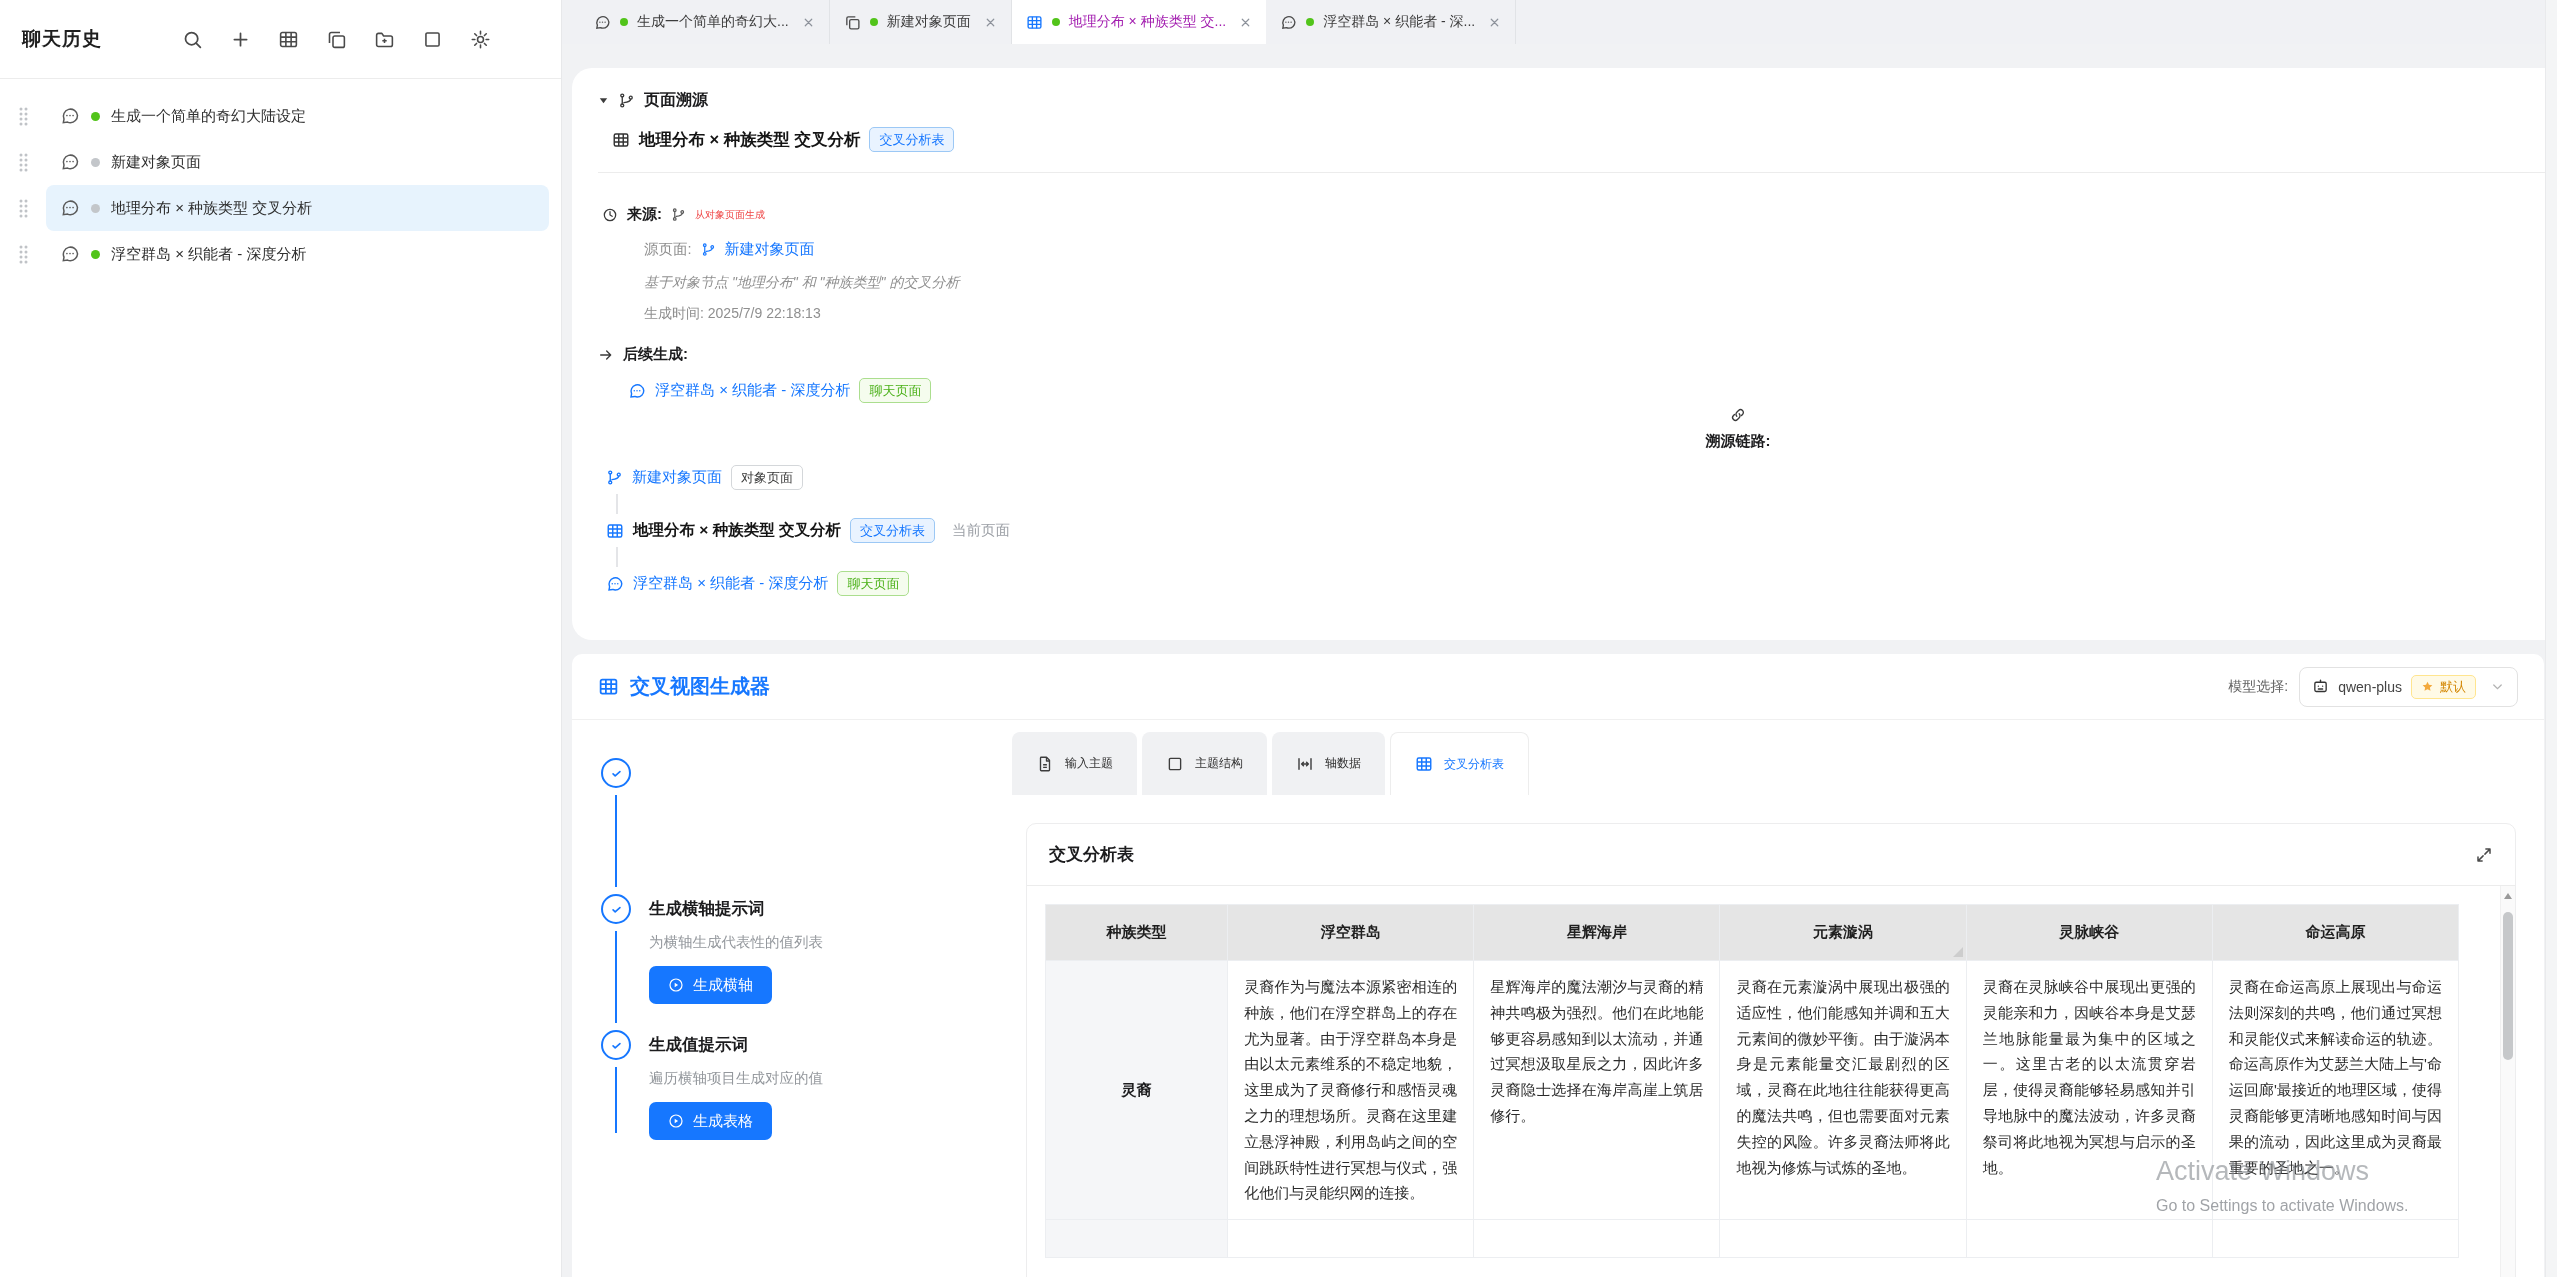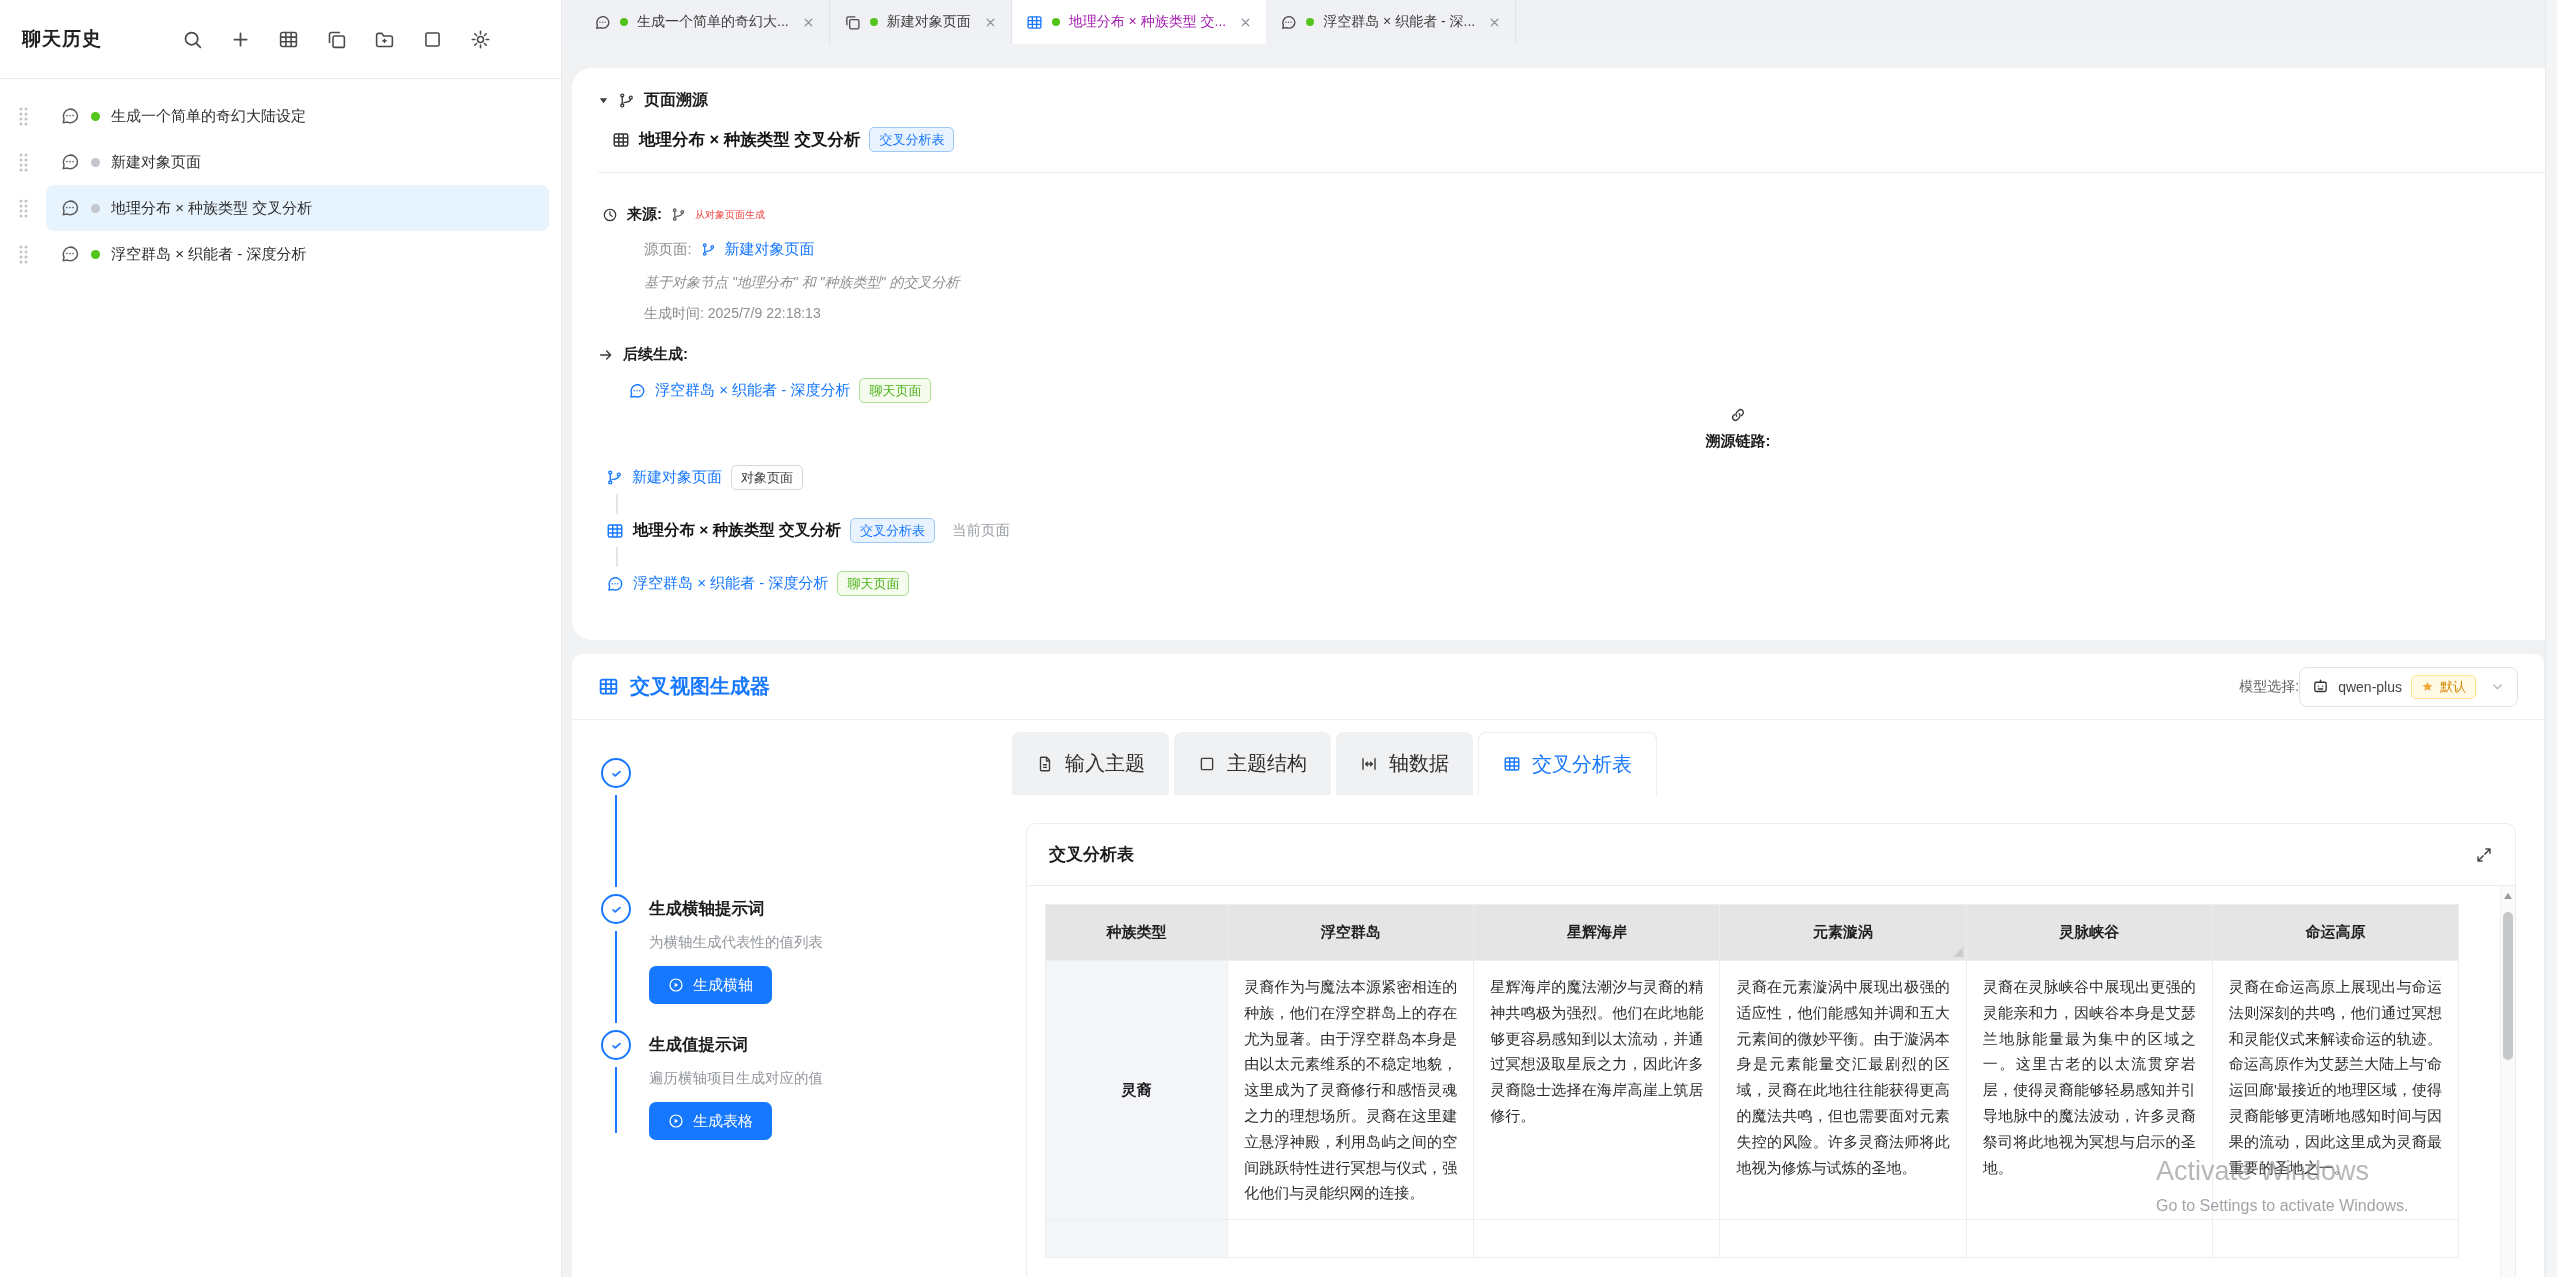--- a/index.html
+++ b/index.html
@@ -65,21 +65,21 @@
 
   .badge { display:inline-flex; align-items:center; height:25px; padding:0 9px; border-radius:5px; font-size:13px; white-space:nowrap; }
   .badge.blue { background:#e9f3ff; border:1px solid #9cc8f5; color:#1677ff; }
   .badge.green { background:#f5fcee; border:1px solid #abde8e; color:#4cb11a; }
   .badge.plain { background:#fff; border:1px solid #d4d7da; color:#3a3a3a; }
 
   
   .gen-card { position:absolute; left:572px; top:654px; width:1972px; height:623px; background:#fff; border-radius:10px 10px 0 0; }
   .gen-header { height:66px; border-bottom:1px solid #f0f0f0; display:flex; align-items:center; padding:0 26px; }
   .gen-title { display:flex; align-items:center; gap:11px; color:#1677ff; font-size:20px; font-weight:bold; }
-  .model { margin-left:auto; display:flex; align-items:center; font-size:14px; color:#636363; }
+  .model { margin-left:auto; display:flex; align-items:center; gap:11px; font-size:14px; color:#636363; }
   .model-select { display:flex; align-items:center; gap:9px; border:1px solid #e2e2e2; border-radius:8px; padding:7px 12px; background:#fff; cursor:pointer; }
   .model-name { font-size:14px; color:#444; }
   .badge.yellow { background:#fffae6; border:1px solid #ffe58f; color:#d48806; gap:6px; border-radius:5px; height:24px; }
   .star { color:#f3a93c; }
   .chev { color:#b3b3b3; margin-left:5px; }
 
   .gen-body { display:flex; height:556px; }
   .steps { width:424px; padding:38px 26px 0 28px; flex:0 0 auto; }
   .step { display:flex; gap:17px; min-height:136px; }
   .step:last-child { min-height:0; }
@@ -88,21 +88,21 @@
   .step-line { width:2px; flex:1; background:#1677ff; margin:7px 0; }
   .step-main { padding-top:4px; }
   .step-title { font-size:16.5px; font-weight:bold; color:#1c1c1e; }
   .step-desc { font-size:14.5px; color:#94989d; margin-top:13px; }
   .step-btn { margin-top:14px; display:inline-flex; align-items:center; gap:9px; height:38px; padding:0 19px; border-radius:7px; font-size:15px; cursor:pointer; border:none; }
   .step-btn.primary { background:#1677ff; color:#fff; }
   .step-btn.disabled { background:#fff; border:1px solid #ececec; color:#c9c9c9; cursor:default; }
 
   .panel { flex:1; padding:12px 0 0 16px; }
   .ptabs { display:flex; gap:5px; }
-  .ptab { display:flex; align-items:center; gap:11px; background:#f0f1f3; border-radius:8px 8px 0 0; padding:0 24px; height:63px; font-size:20px; color:#2e2e2e; cursor:pointer; }
+  .ptab { display:flex; align-items:center; gap:11px; background:#f0f1f3; border-radius:8px 8px 0 0; padding:0 24px; height:63px; font-size:12px; color:#2e2e2e; cursor:pointer; }
   .ptab .picon { color:#3d3d3d; }
   .ptab.active { background:#fff; color:#1677ff; border:1px solid #ededed; border-bottom:none; }
   .ptab.active .picon { color:#1677ff; }
 
   .tcard { margin:28px 0 0 14px; width:1490px; border:1px solid #ededee; border-radius:10px; background:#fff; height:470px; overflow:hidden; }
   .tcard-header { height:62px; display:flex; align-items:center; padding:0 22px; border-bottom:1px solid #ececec; }
   .tcard-title { font-size:17px; font-weight:bold; color:#1c1c1e; }
   .expand-btn { margin-left:auto; color:#4a4a4a; cursor:pointer; }
   .tcard-body { position:relative; height:407px; overflow:hidden; }
   .vscroll { position:absolute; top:0; right:0; bottom:0; width:15px; background:#fafafa; border-left:1px solid #f0f0f0; }

